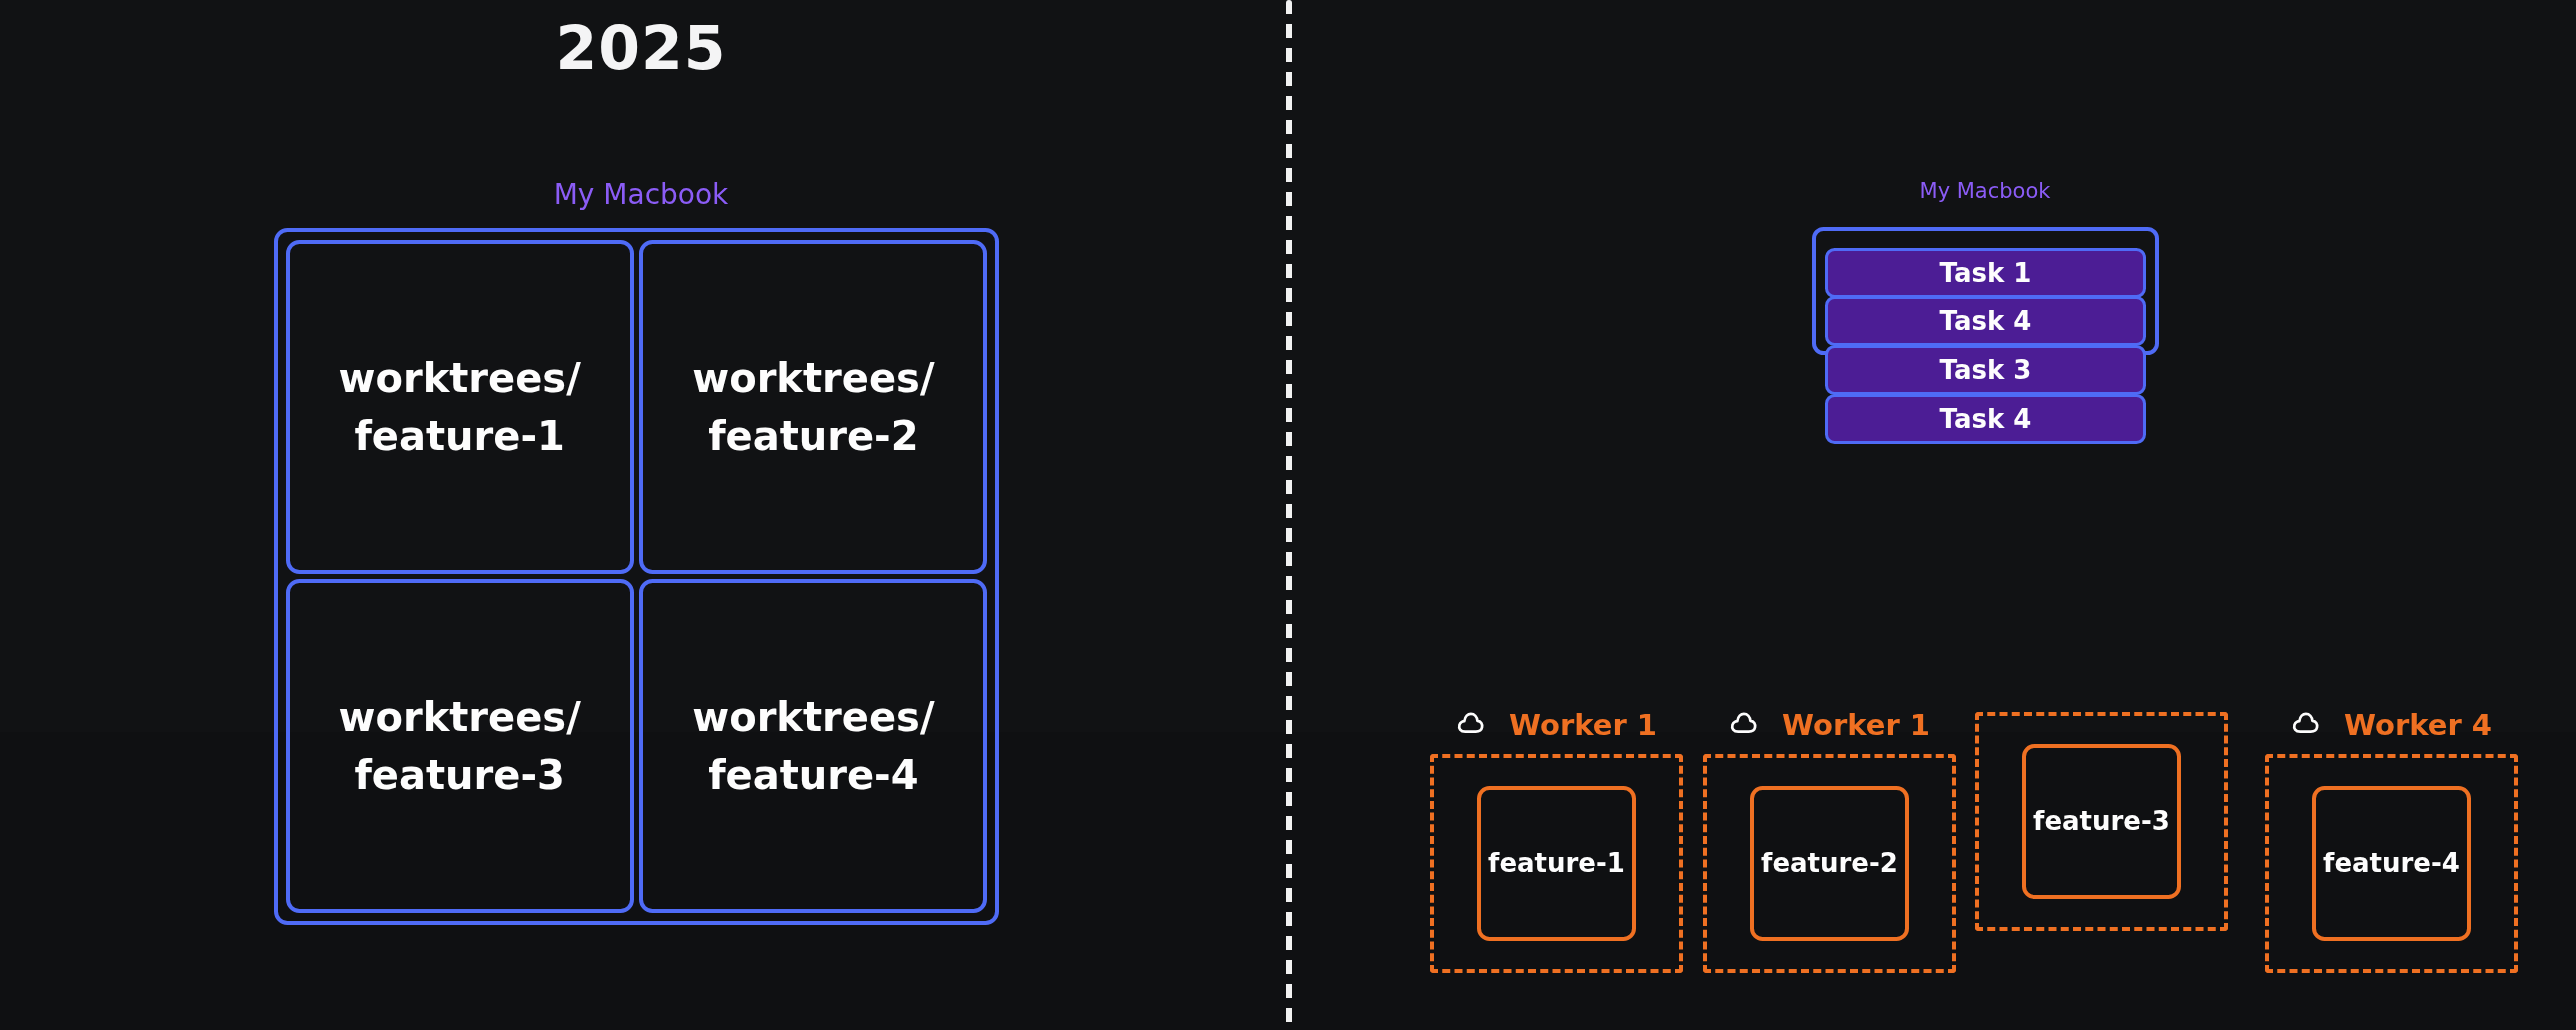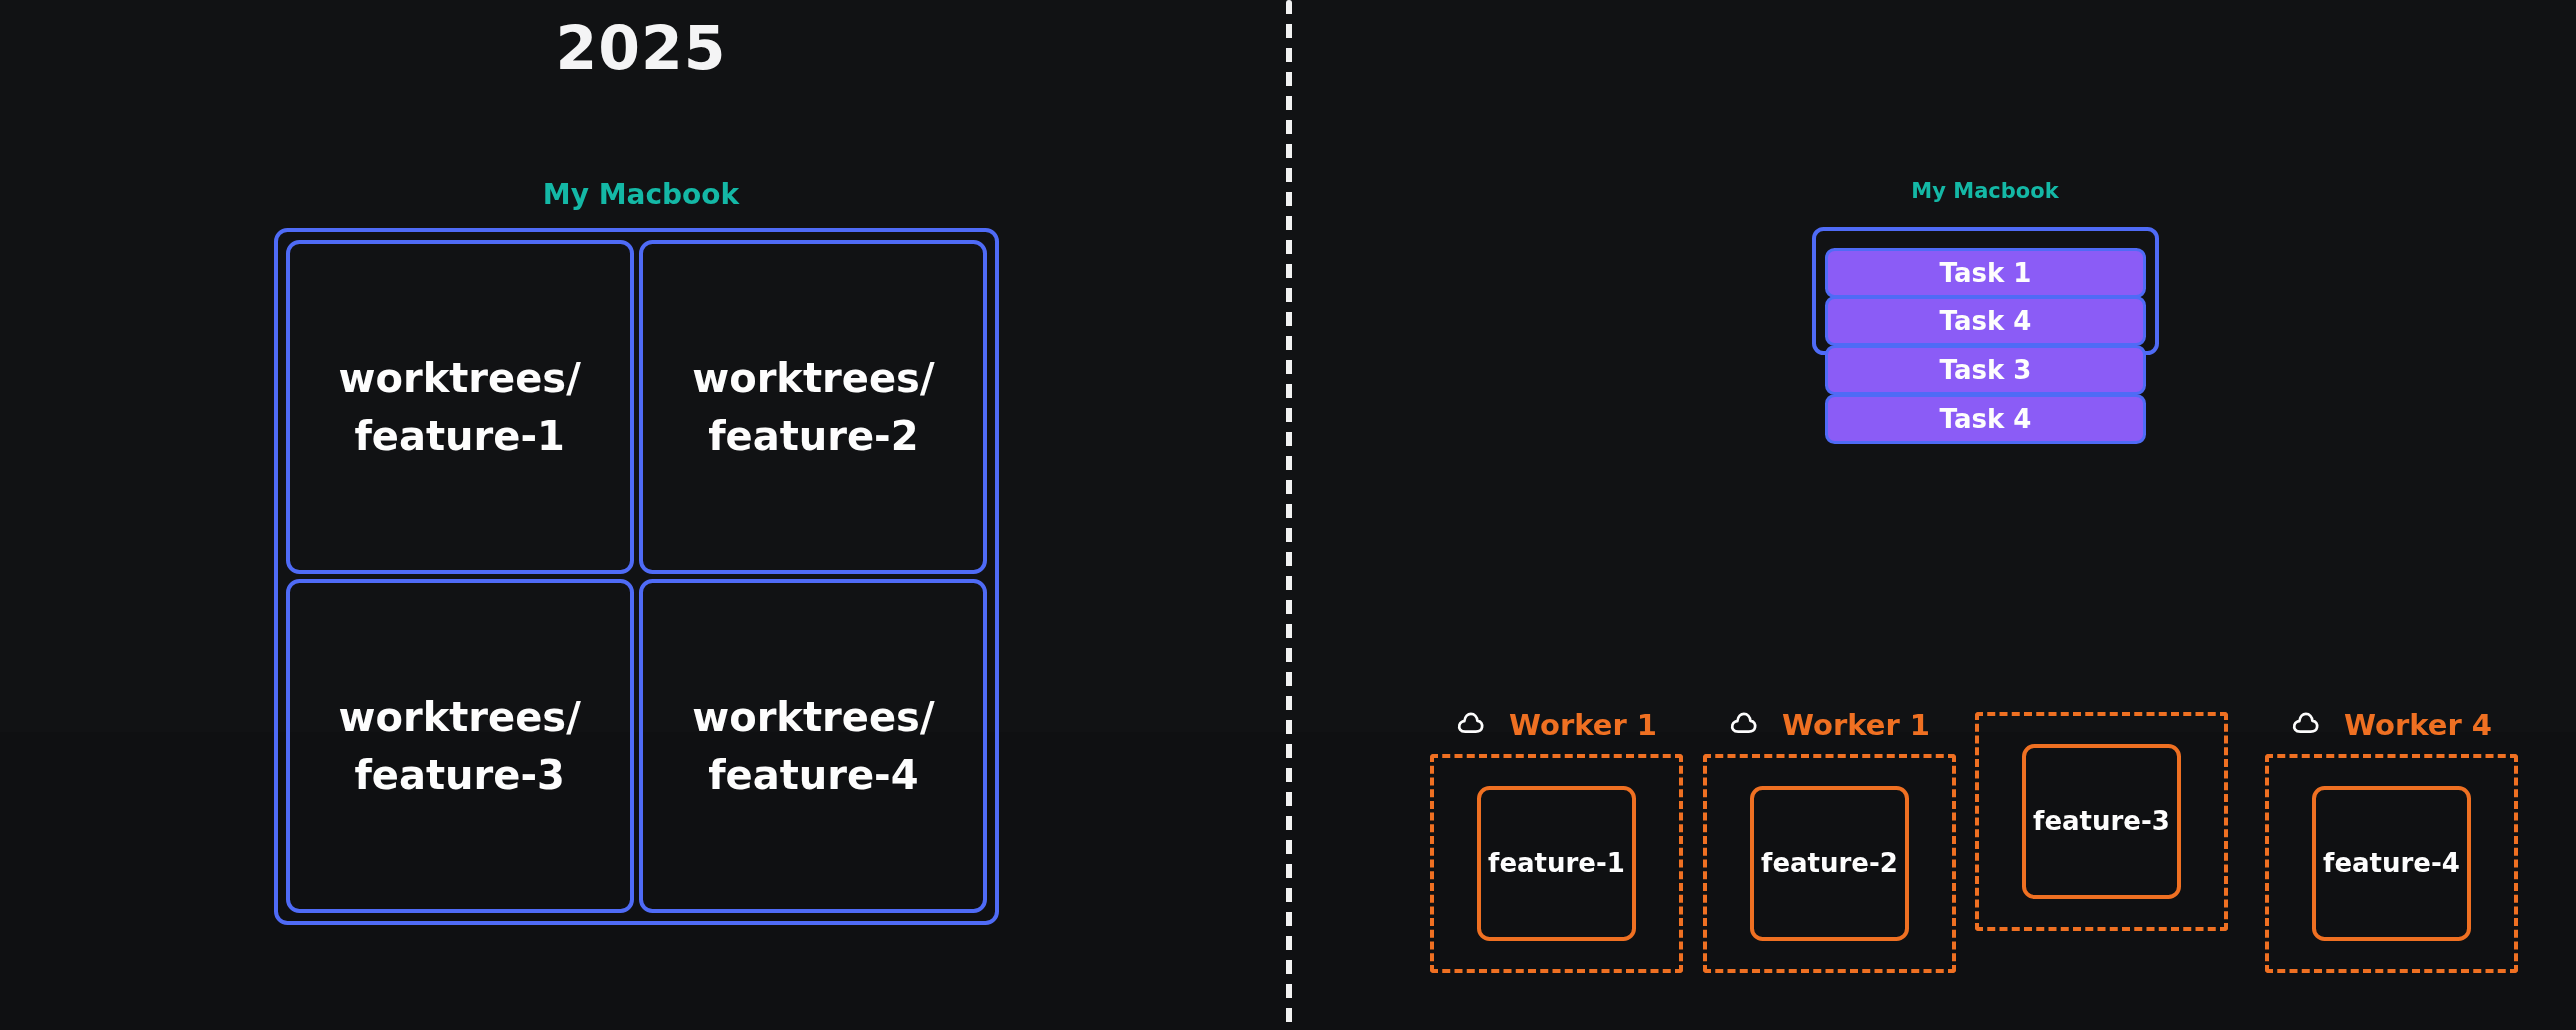--- a/index.html
+++ b/index.html
@@ -46,22 +46,22 @@
     font-family: "DejaVu Sans", sans-serif;
     white-space: nowrap;
     transform: translateX(-50%);
   }
   #title-2025 { left: 641px; top: 13.4px; }
   #title-2026 { left: 1994px; top: 17.3px; }
 
   
   .macbook-caption {
     position: absolute;
-    color: #14b8a6;
-    font-weight: 700;
+    color: #8b5cf6;
+    font-weight: 400;
     white-space: nowrap;
     transform: translateX(-50%);
     font-family: "DejaVu Sans", sans-serif;
   }
   #caption-left  { left: 641px;  top: 178px; font-size: 28px; }
   #caption-right { left: 1985px; top: 179px; font-size: 21px; }
 
   
   #macbook-left {
     position: absolute;
@@ -117,21 +117,21 @@
     border: 3.8px solid #4f6bf6;
     border-radius: 9.6px;
     box-sizing: border-box;
     display: flex;
     align-items: center;
     justify-content: center;
     color: #fdfdfd;
     font-size: 26px;
     font-weight: 700;
     font-family: "DejaVu Sans", sans-serif;
-    background: #8b5cf6;
+    background: #4c1d95;
   }
   #task-1 { top: 248px; }
   #task-2 { top: 296px; }
   #task-3 { top: 345px; }
   #task-4 { top: 394px; }
 
   
   .worker-col {
     position: absolute;
     top: 704px;

